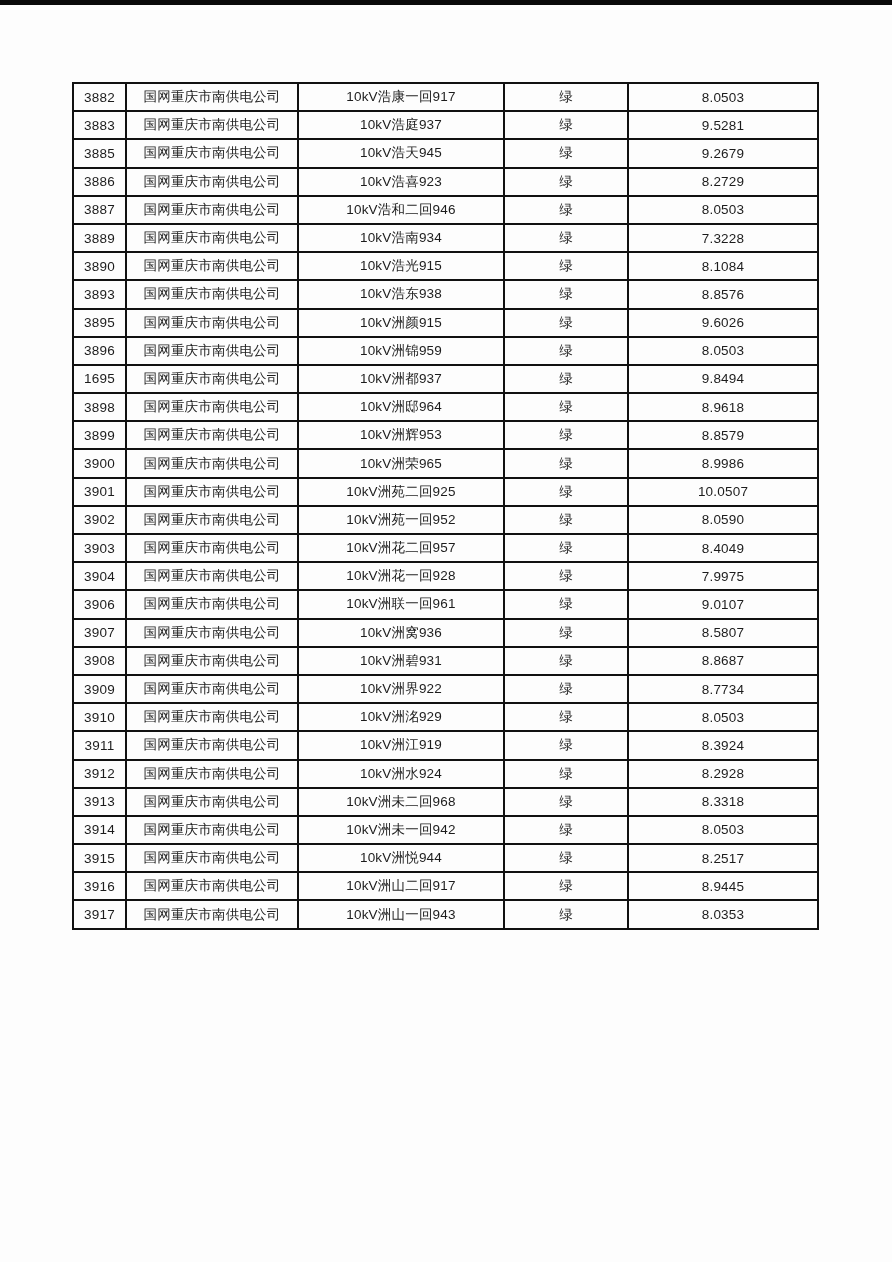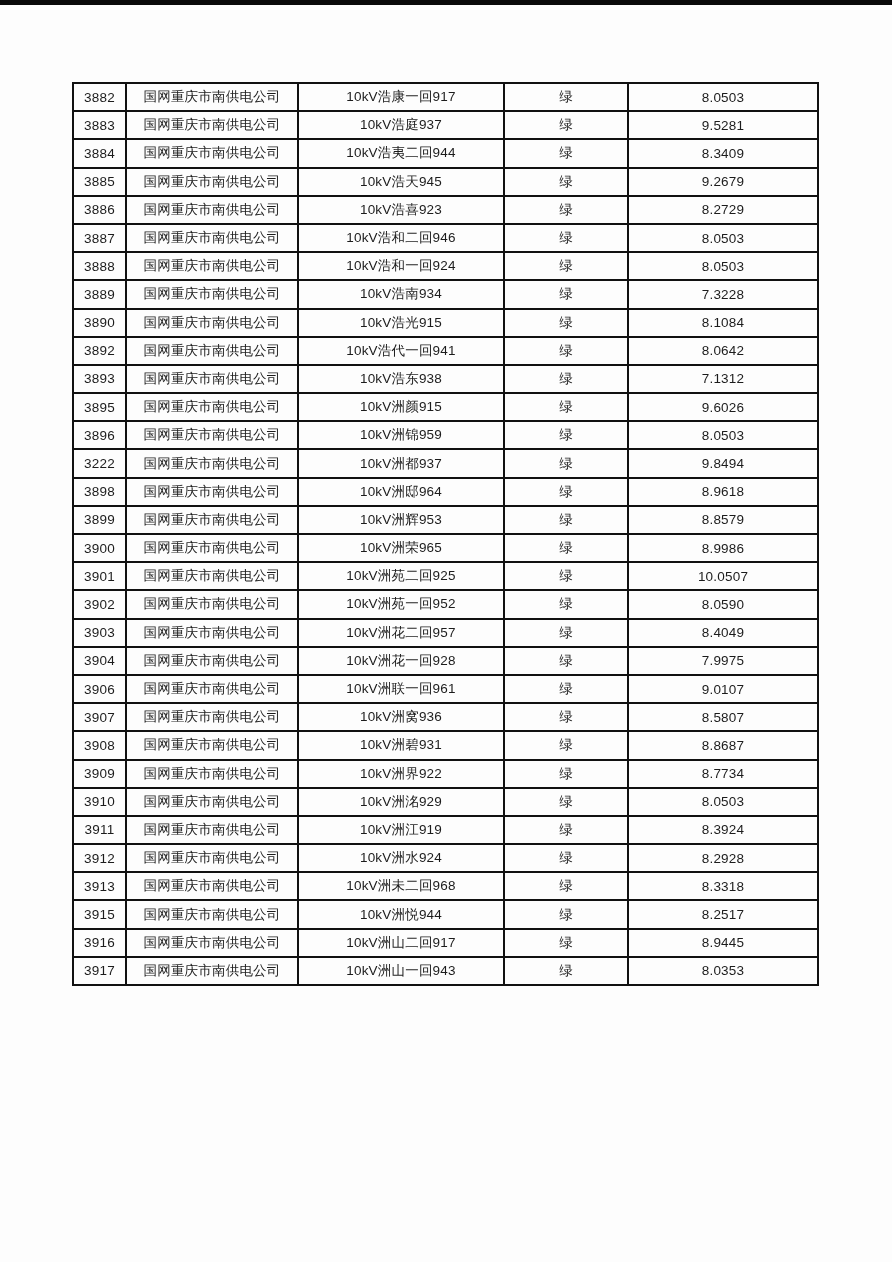--- a/index.html
+++ b/index.html
@@ -73,27 +73,20 @@
           <td>8.0503</td>
         </tr>
         <tr>
           <td>3883</td>
           <td>国网重庆市南供电公司</td>
           <td>10kV浩庭937</td>
           <td>绿</td>
           <td>9.5281</td>
         </tr>
         <tr>
-          <td>3884</td>
-          <td>国网重庆市南供电公司</td>
-          <td>10kV浩夷二回944</td>
-          <td>绿</td>
-          <td>8.3409</td>
-        </tr>
-        <tr>
           <td>3885</td>
           <td>国网重庆市南供电公司</td>
           <td>10kV浩天945</td>
           <td>绿</td>
           <td>9.2679</td>
         </tr>
         <tr>
           <td>3886</td>
           <td>国网重庆市南供电公司</td>
           <td>10kV浩喜923</td>
@@ -101,70 +94,56 @@
           <td>8.2729</td>
         </tr>
         <tr>
           <td>3887</td>
           <td>国网重庆市南供电公司</td>
           <td>10kV浩和二回946</td>
           <td>绿</td>
           <td>8.0503</td>
         </tr>
         <tr>
-          <td>3888</td>
-          <td>国网重庆市南供电公司</td>
-          <td>10kV浩和一回924</td>
-          <td>绿</td>
-          <td>8.0503</td>
-        </tr>
-        <tr>
           <td>3889</td>
           <td>国网重庆市南供电公司</td>
           <td>10kV浩南934</td>
           <td>绿</td>
           <td>7.3228</td>
         </tr>
         <tr>
           <td>3890</td>
           <td>国网重庆市南供电公司</td>
           <td>10kV浩光915</td>
           <td>绿</td>
           <td>8.1084</td>
         </tr>
         <tr>
-          <td>3892</td>
-          <td>国网重庆市南供电公司</td>
-          <td>10kV浩代一回941</td>
-          <td>绿</td>
-          <td>8.0642</td>
-        </tr>
-        <tr>
           <td>3893</td>
           <td>国网重庆市南供电公司</td>
           <td>10kV浩东938</td>
           <td>绿</td>
-          <td>7.1312</td>
+          <td>8.8576</td>
         </tr>
         <tr>
           <td>3895</td>
           <td>国网重庆市南供电公司</td>
           <td>10kV洲颜915</td>
           <td>绿</td>
           <td>9.6026</td>
         </tr>
         <tr>
           <td>3896</td>
           <td>国网重庆市南供电公司</td>
           <td>10kV洲锦959</td>
           <td>绿</td>
           <td>8.0503</td>
         </tr>
         <tr>
-          <td>3222</td>
+          <td>1695</td>
           <td>国网重庆市南供电公司</td>
           <td>10kV洲都937</td>
           <td>绿</td>
           <td>9.8494</td>
         </tr>
         <tr>
           <td>3898</td>
           <td>国网重庆市南供电公司</td>
           <td>10kV洲邸964</td>
           <td>绿</td>
@@ -260,20 +239,27 @@
           <td>10kV洲水924</td>
           <td>绿</td>
           <td>8.2928</td>
         </tr>
         <tr>
           <td>3913</td>
           <td>国网重庆市南供电公司</td>
           <td>10kV洲未二回968</td>
           <td>绿</td>
           <td>8.3318</td>
+        </tr>
+        <tr>
+          <td>3914</td>
+          <td>国网重庆市南供电公司</td>
+          <td>10kV洲未一回942</td>
+          <td>绿</td>
+          <td>8.0503</td>
         </tr>
         <tr>
           <td>3915</td>
           <td>国网重庆市南供电公司</td>
           <td>10kV洲悦944</td>
           <td>绿</td>
           <td>8.2517</td>
         </tr>
         <tr>
           <td>3916</td>

